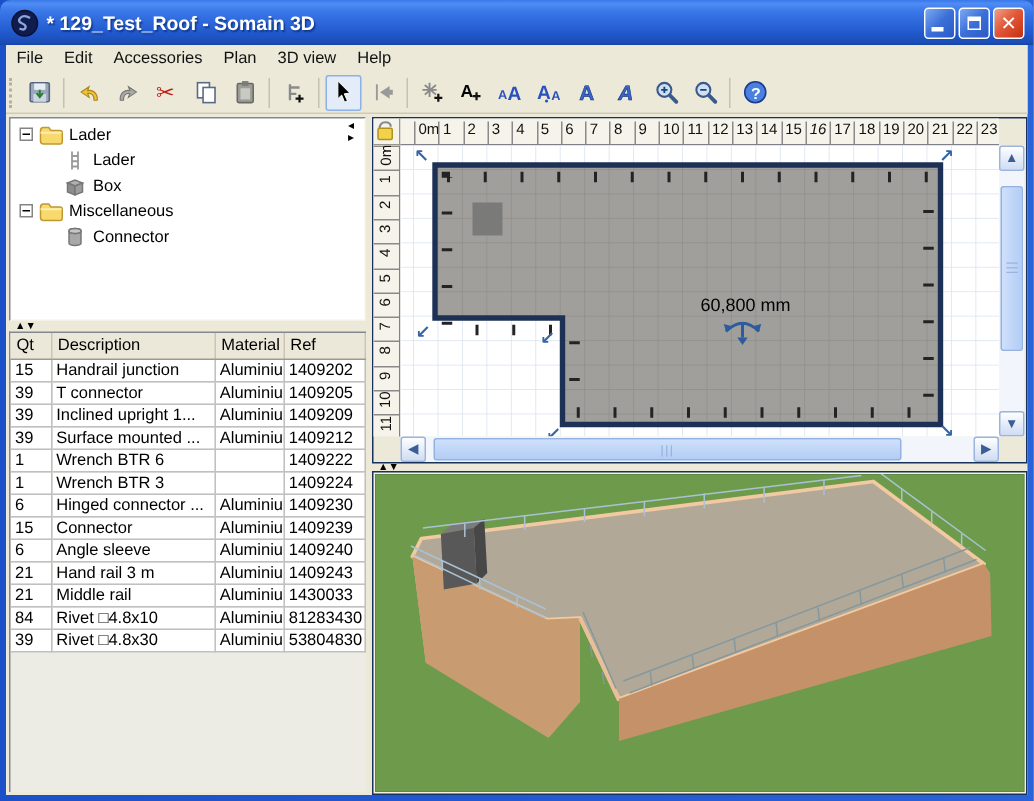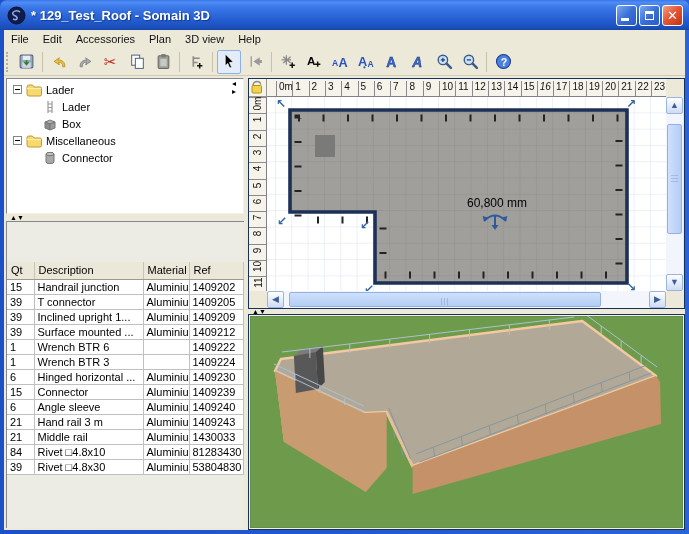--- a/index.html
+++ b/index.html
@@ -34,21 +34,21 @@
   .tree-row{display:flex;align-items:center;height:17px;white-space:nowrap;}
   .tree-expander{width:9px;height:9px;border:1px solid #848484;background:#fff;margin:0 4px 0 6px;position:relative;flex:0 0 auto;}
   .tree-expander:before{content:"";position:absolute;left:1px;top:3px;width:5px;height:1px;background:#000;}
   .tree-indent{width:21px;flex:0 0 auto;}
   .tree-icn{width:16px;height:14px;margin-right:4px;flex:0 0 auto;}
   .hsplit{position:absolute;left:2px;top:185px;width:238px;height:6px;display:flex;align-items:center;}
   .split-tri{font-size:7px;line-height:6px;color:#000;letter-spacing:0;padding-left:4px;}
   
   .parts{position:absolute;left:2px;top:191px;width:238px;height:307px;background:#edece4;
     border-top:1px solid #828790;border-left:1px solid #828790;font-size:11px;}
-  table.grid{border-collapse:collapse;table-layout:fixed;width:236px;margin-top:40px;}
+  table.grid{border-collapse:collapse;table-layout:fixed;width:236px;}
   table.grid th{background:#ebe8da;font-weight:normal;text-align:left;padding:2px 4px;height:17px;
     border-right:1px solid #c9c5b2;border-bottom:1px solid #9d9a8a;font-size:11px;}
   table.grid td{background:#fff;padding:1px 3px;height:15px;border-right:1px solid #c0c0c0;border-bottom:1px solid #c0c0c0;
     overflow:hidden;white-space:nowrap;font-size:11px;color:#000;}
   
   .vsplit-handle{position:absolute;left:228px;top:50px;width:12px;height:18px;font-size:8px;line-height:8px;color:#000;}
   .panel-split{position:absolute;left:244px;top:279px;width:437px;height:5px;display:flex;align-items:center;}
   
   .plan-panel{position:absolute;left:244px;top:48px;width:437px;height:231px;border:1px solid #16325c;background:#ece9d8;}
   .ruler-corner{position:absolute;left:0;top:0;width:18px;height:18px;background:#f6f3ea;border-right:1px solid #9a978a;border-bottom:1px solid #9a978a;}
@@ -321,21 +321,21 @@
               <td>1409222</td>
             </tr>
             <tr>
               <td>1</td>
               <td>Wrench BTR 3</td>
               <td></td>
               <td>1409224</td>
             </tr>
             <tr>
               <td>6</td>
-              <td>Hinged horizontal ...</td>
+              <td>Hinged connector ...</td>
               <td>Aluminium</td>
               <td>1409230</td>
             </tr>
             <tr>
               <td>15</td>
               <td>Connector</td>
               <td>Aluminium</td>
               <td>1409239</td>
             </tr>
             <tr>

